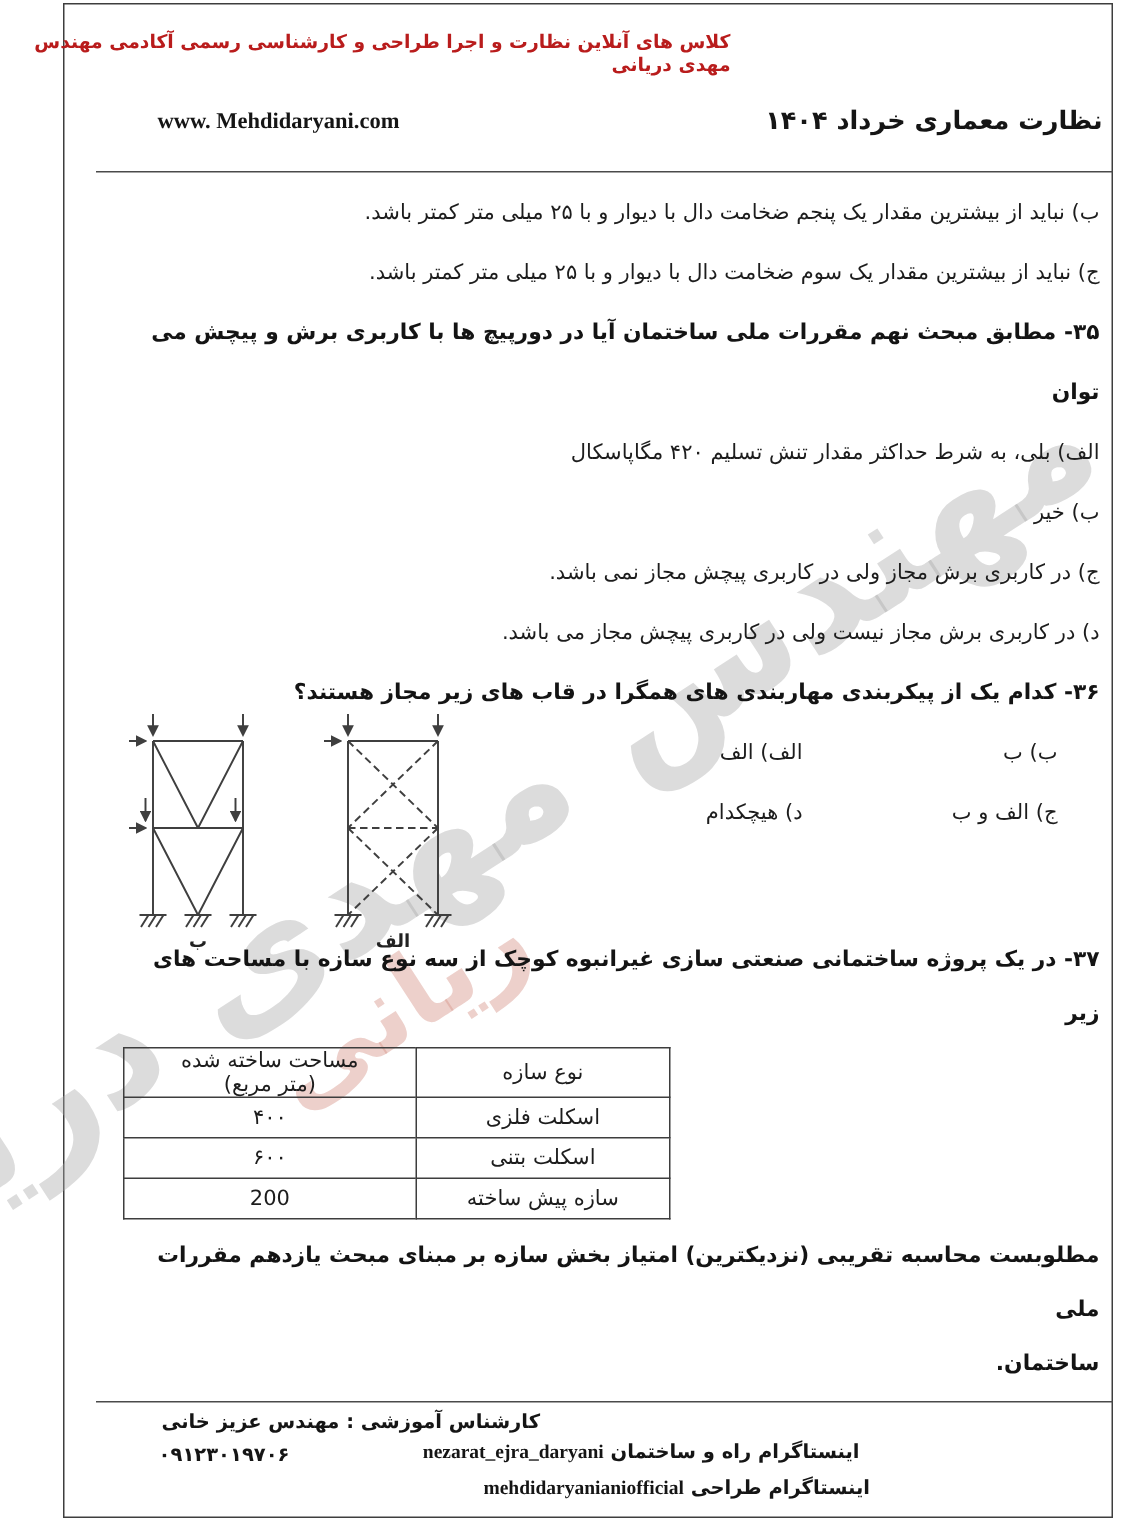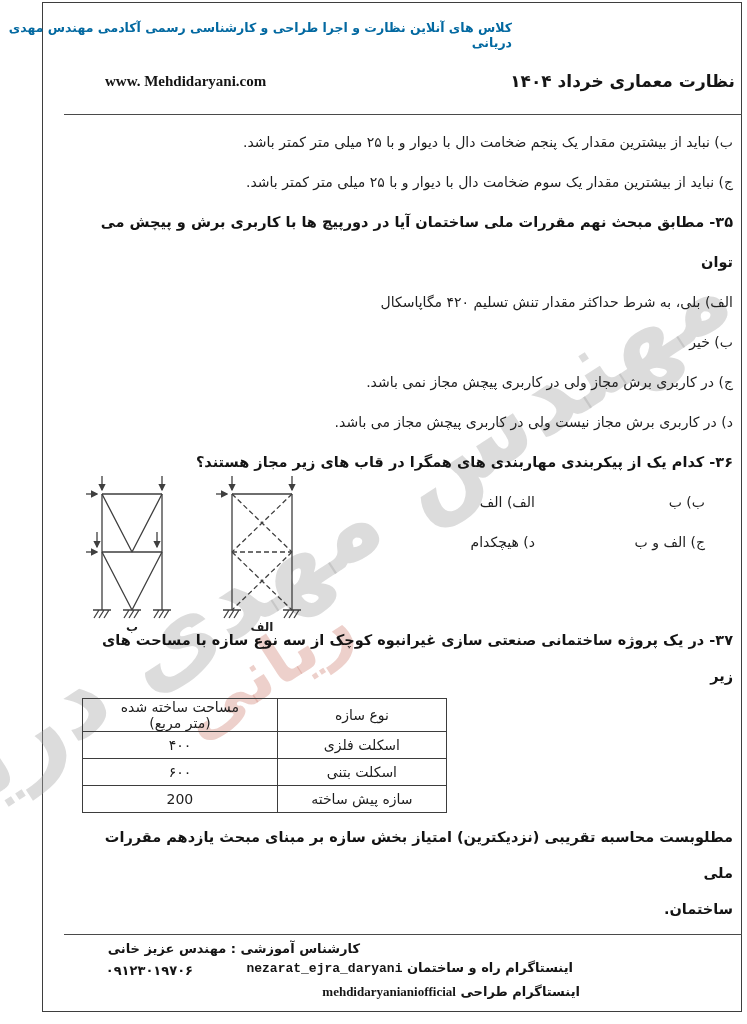--- a/index.html
+++ b/index.html
@@ -8,22 +8,22 @@
   .border-frame{position:absolute;left:42px;top:2px;width:700px;height:1010px;
         border:1.5px solid #3e3e3e;box-sizing:border-box;pointer-events:none;}
   
   .wm{position:absolute;left:20px;top:428px;width:760px;text-align:center;
       transform:rotate(-33deg);font-size:104px;font-weight:bold;direction:rtl;
       color:rgba(168,168,168,0.40);white-space:nowrap;z-index:0;user-select:none;}
   .wm2{position:absolute;left:170px;top:628px;transform:rotate(-33deg);
       font-size:70px;font-weight:bold;direction:rtl;color:rgba(214,150,140,0.45);
       z-index:0;user-select:none;}
   
-  .banner{position:absolute;top:20px;right:235px;font-size:12.5px;font-weight:bold;
-      color:#0369a1;direction:rtl;z-index:2;}
+  .banner{position:absolute;top:20px;right:260px;font-size:12.5px;font-weight:bold;
+      color:#b91c1c;direction:rtl;z-index:2;}
   .website{position:absolute;top:45px;left:105px;font-family:"Liberation Serif",serif;
       font-weight:bold;font-size:15px;color:#151515;z-index:2;margin-top:28px;}
   .doc-title{position:absolute;top:71px;right:12px;font-size:17px;font-weight:bold;
       direction:rtl;color:#151515;z-index:2;}
   .hr{position:absolute;left:64px;right:5px;border-top:1.6px solid #4a4a4a;z-index:2;}
   .hr-top{top:114px;} .hr-bottom{top:934px;}
   
   .content{position:absolute;left:42px;top:120px;width:700px;box-sizing:border-box;
       padding:2px 9px 0 40px;direction:rtl;font-size:14px;z-index:1;}
   .line{margin:0;line-height:40px;}
@@ -40,21 +40,21 @@
   .atable td,.atable th{border:1.4px solid #3d3d3d;text-align:center;height:26px;
       padding:0 26px;font-weight:normal;color:#1d1d1d;}
   .atable th.c1{width:150px;} .atable th.c2{width:185px;}
   .req1{margin-top:6px;}
   
   .f-item{position:absolute;font-weight:bold;font-size:13px;direction:rtl;z-index:2;color:#151515;}
   .f-name{top:941px;right:387px;}
   .f-phone{top:963px;right:554px;}
   .f-i1{top:960px;right:174px;}
   .f-i2{top:984px;right:167px;}
-  .handle-sans{direction:ltr;unicode-bidi:embed;font-family:Liberation Mono, monospace;font-weight:bold;}
+  .handle-sans{direction:ltr;unicode-bidi:embed;font-family:Liberation Serif, serif;font-weight:bold;}
   .handle-serif{direction:ltr;unicode-bidi:embed;font-family:"Liberation Serif",serif;font-weight:bold;}
 </style>
 </head>
 <body>
 
 <div class="page">
   <div class="border-frame"></div>
 
   <div class="wm">مهندس مهدی دریانی</div>
   <div class="wm2">ریانی</div>

